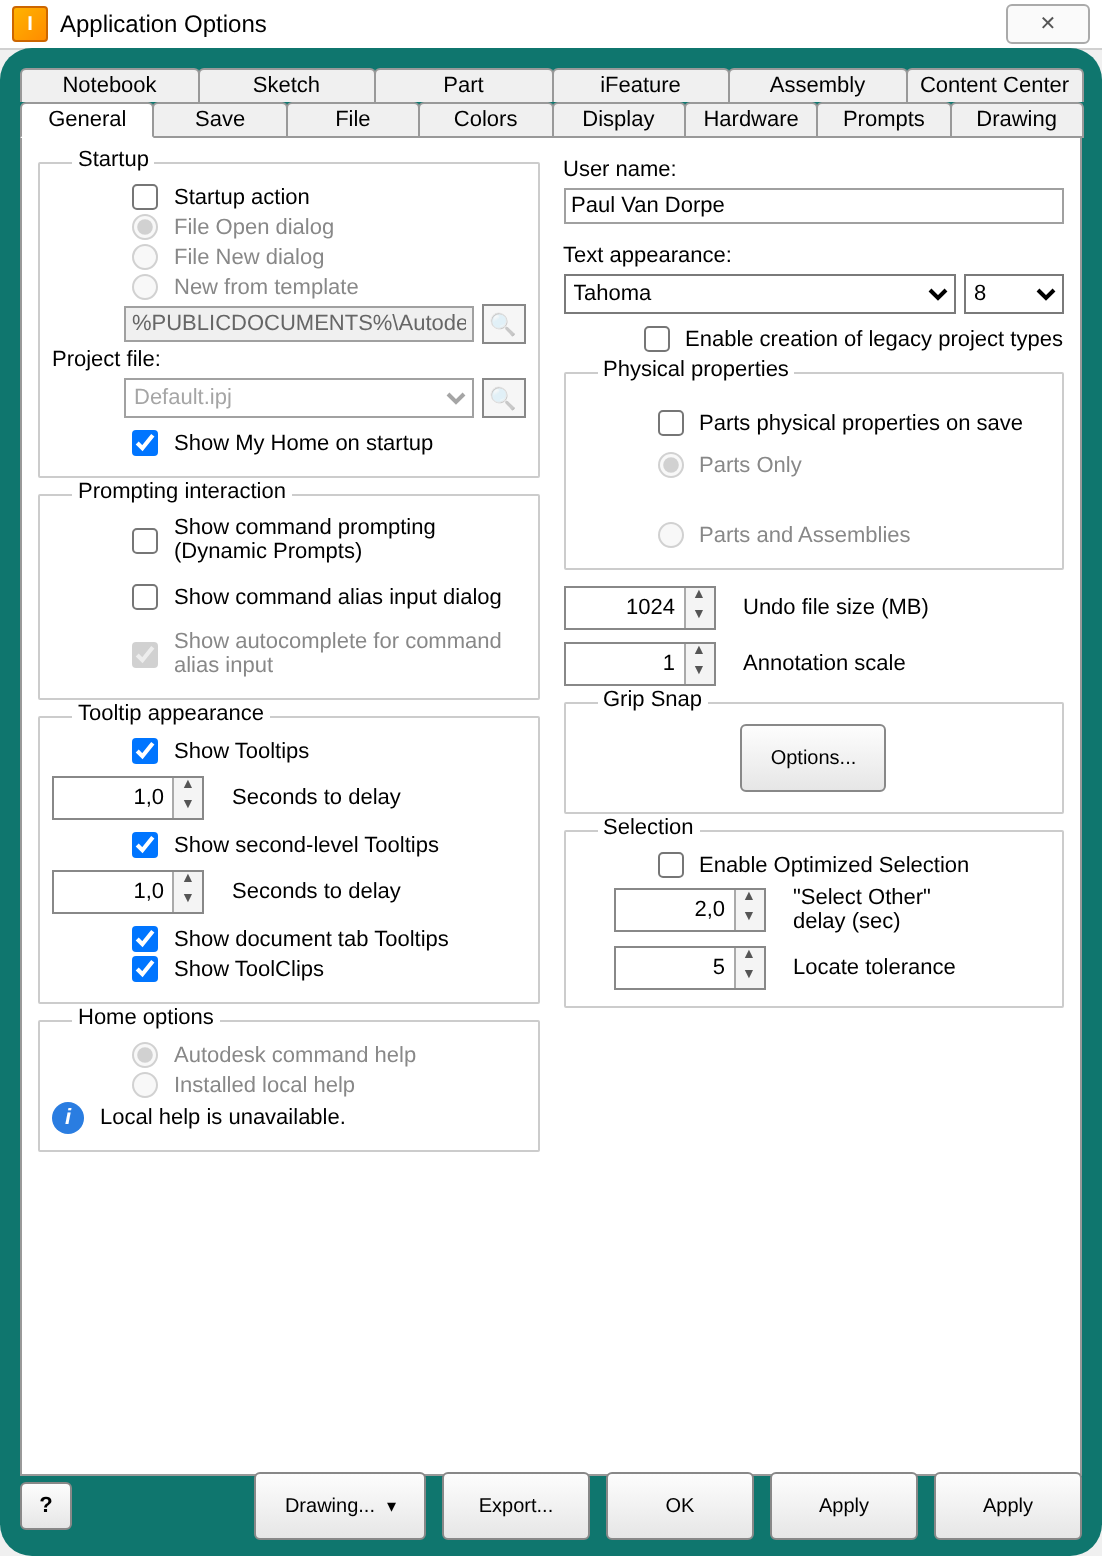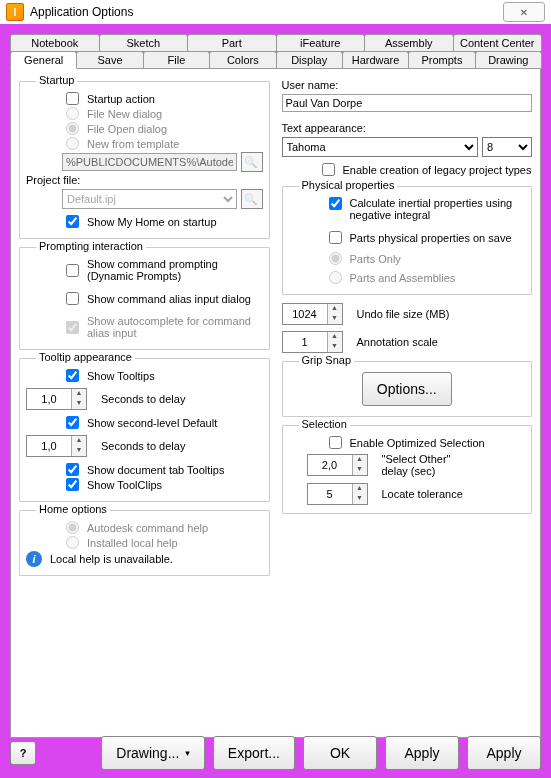--- a/index.html
+++ b/index.html
@@ -12,21 +12,21 @@
   body { width: 551px; height: 778px; overflow: hidden; background:#f0f0f0; position:relative; }
 
   
   .titlebar { height: 24px; background:#fff; display:flex; align-items:center; padding:0 6px; border-bottom:1px solid #d0d0d0;}
   .app-icon { width:16px; height:16px; background:linear-gradient(135deg,#ffb300,#ff8c00); border:1px solid #cc6600; border-radius:2px; display:flex; align-items:center; justify-content:center; font-weight:bold; color:#fff; font-size:10px; margin-right:6px;}
   .titlebar-title { font-size:12px; }
   .titlebar-spacer { flex:1; }
   .win-close { width:40px; height:18px; border:1px solid #aaa; border-radius:3px; display:flex; align-items:center; justify-content:center; font-size:10px; color:#555; background:#fafafa;}
 
   
-  .dialog-body { position:absolute; top:24px; left:0; right:0; bottom:0; background:#d946ef; padding:8px 10px 8px 10px; box-sizing:border-box;}
+  .dialog-body { position:absolute; top:24px; left:0; right:0; bottom:0; background:#0f766e; padding:8px 10px 8px 10px; box-sizing:border-box;border-radius:16px;}
 
   
   .tab-rows { margin-top:2px; }
   .tab-row { display:flex; }
   .tab {
     border:1px solid #999; border-bottom:none;
     background:#f0f0f0;
     padding:2px 0; text-align:center;
     font-size:11px;
     border-top-left-radius:3px; border-top-right-radius:3px;
@@ -61,28 +61,28 @@
   .text-input:disabled { background:#f0f0f0; color:#666;}
   .dropdown {
     border:1px solid #7a7a7a; background:#fff; height:20px; font-size:11px; box-sizing:border-box;
   }
   .browse-btn, .small-btn {
     width:22px; height:20px; border:1px solid #888; background:#f6f6f6; display:inline-flex; align-items:center; justify-content:center; font-size:11px;
   }
   .spinner {
     display:inline-flex; align-items:stretch; border:1px solid #888; height:20px; background:#fff;
   }
-  .spinner input { border:none; width:36px; text-align:center; padding:0 4px; font-size:11px;}
+  .spinner input { border:none; width:36px; text-align:right; padding:0 4px; font-size:11px;margin-left:15px;}
   .spinner .arrows { width:14px; display:flex; flex-direction:column; border-left:1px solid #aaa;}
   .spinner .arrows span { flex:1; font-size:7px; line-height:8px; text-align:center; color:#555; background:#f4f4f4;}
   
   .section-label { margin:2px 0 3px 0;}
 
   .btn {
-    border:1px solid #888; background:linear-gradient(#fdfdfd,#e6e6e6); height:22px; padding:16px 14px; font-size:14px; border-radius:3px; box-sizing:border-box; display:inline-flex; align-items:center; justify-content:center;
+    border:1px solid #888; background:linear-gradient(#fdfdfd,#e6e6e6); height:22px; padding:16px 14px; font-size:10px; border-radius:3px; box-sizing:border-box; display:inline-flex; align-items:center; justify-content:center;
   }
   .btn.wide { min-width:74px;}
   .btn.dd::after { content:"▾"; margin-left:6px; font-size:9px;}
   
   .footer {
     position:absolute; left:10px; right:10px; bottom:8px; display:flex; align-items:center; gap:8px;
   }
   .footer-spacer { flex:1;}
   .help-btn { width:24px; height:22px; border:1px solid #888; border-radius:3px; background:linear-gradient(#fdfdfd,#e6e6e6); display:flex; align-items:center; justify-content:center; font-weight:bold;}
 
@@ -128,26 +128,26 @@
 
       <div class="col">
 
         <div class="group">
           <span class="legend">Startup</span>
           <label class="row">
             <input type="checkbox" style="">
             <span>Startup action</span>
           </label>
           <label class="row indent-1 disabled">
+            <input type="radio" checked="" disabled="" style="">
+            <span>File Open dialog</span>
+          </label>
+          <label class="row indent-1 disabled">
             <input type="radio" disabled="" style="">
             <span>File New dialog</span>
-          </label>
-          <label class="row indent-1 disabled">
-            <input type="radio" checked="" disabled="" style="">
-            <span>File Open dialog</span>
           </label>
           <label class="row indent-1 disabled">
             <input type="radio" disabled="" style="">
             <span>New from template</span>
           </label>
           <div class="flex-row indent-2">
             <input class="text-input" disabled="" value="%PUBLICDOCUMENTS%\Autodesk\Inv" style="">
             <button class="browse-btn" disabled="">
                 <span>🔍</span>
               </button>
@@ -194,21 +194,21 @@
               <input value="1,0" style="">
               <div class="arrows">
                   <span>▲</span>
                   <span>▼</span>
                 </div>
             </div>
             <span style="margin-left:10px">Seconds to delay</span>
           </div>
           <label class="row indent-1">
             <input type="checkbox" checked="" style="">
-            <span>Show second-level Default</span>
+            <span>Show second-level Tooltips</span>
           </label>
           <div class="flex-row indent-2" style="margin:6px 0">
             <div class="spinner">
               <input value="1,0" style="">
               <div class="arrows">
                   <span>▲</span>
                   <span>▼</span>
                 </div>
             </div>
             <span style="margin-left:10px">Seconds to delay</span>
@@ -256,33 +256,29 @@
         </div>
 
         <label class="row" style="margin-top:6px">
           <input type="checkbox" style="">
           <span>Enable creation of legacy project types</span>
         </label>
 
         
         <div class="group" style="margin-top:10px">
           <span class="legend">Physical properties</span>
-          <label class="row" style="align-items:flex-start">
-            <input type="checkbox" checked="" style="">
-            <span>Calculate inertial properties using negative integral</span>
-          </label>
           <label class="row" style="margin-top:10px">
             <input type="checkbox" style="">
             <span>Parts physical properties on save</span>
           </label>
           <label class="row indent-1 disabled" style="margin-top:8px">
             <input type="radio" checked="" disabled="" style="">
             <span>Parts Only</span>
           </label>
-          <label class="row indent-1 disabled" style="margin-top:6px">
+          <label class="row indent-1 disabled" style="margin-top:22px">
             <input type="radio" disabled="" style="">
             <span>Parts and Assemblies</span>
           </label>
         </div>
 
         <div class="flex-row" style="margin-top:4px">
           <div class="spinner">
             <input value="1024" style="">
             <div class="arrows">
                 <span>▲</span>

